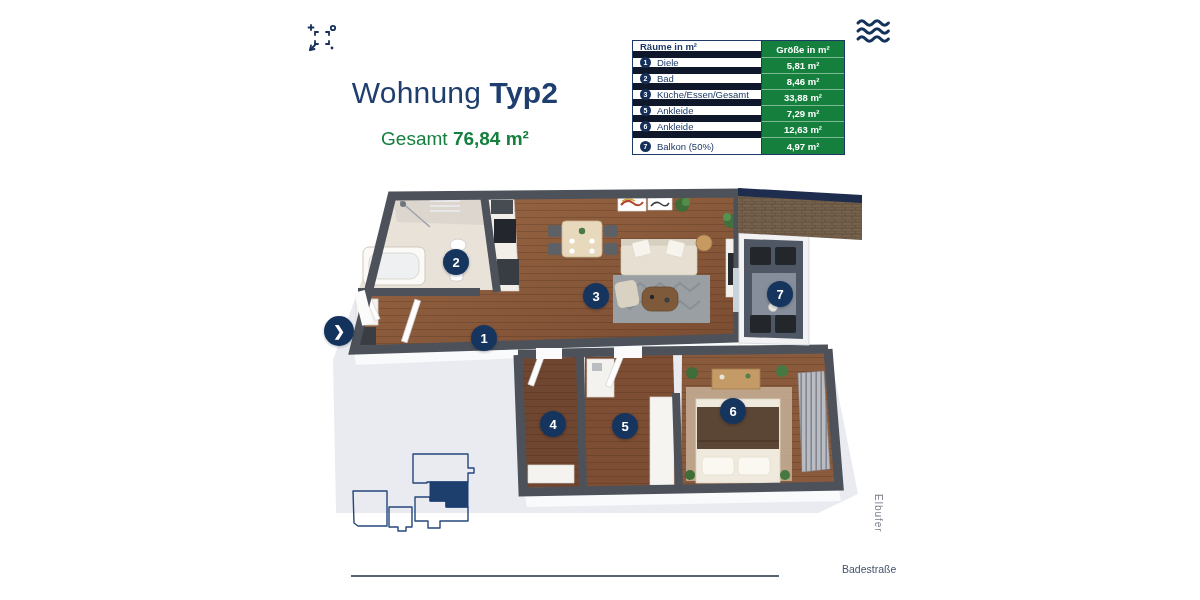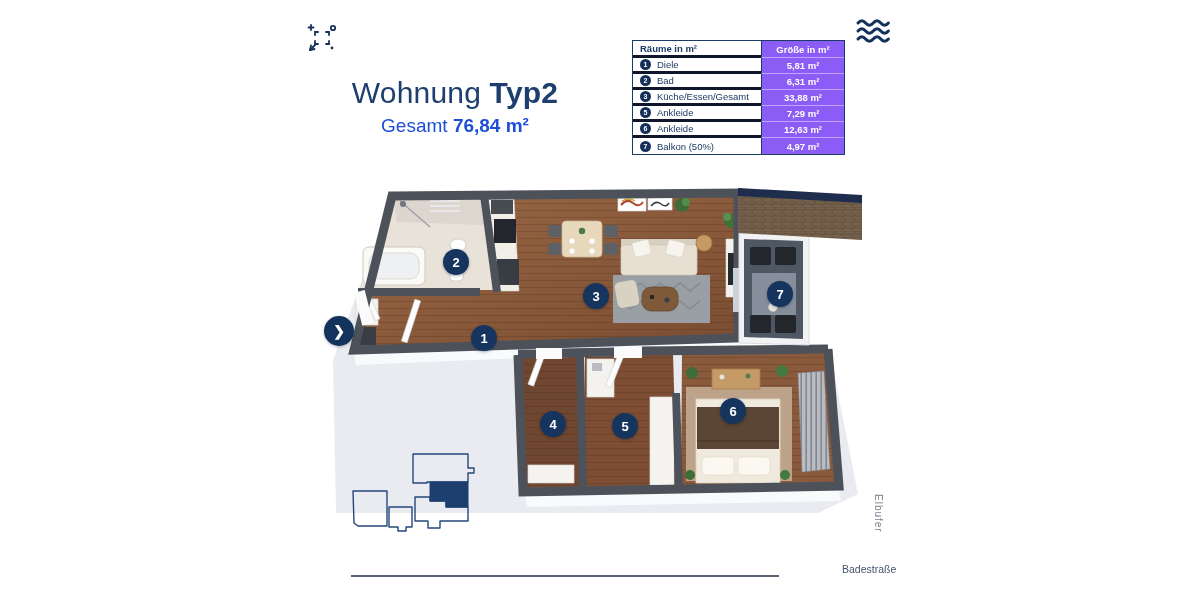--- a/index.html
+++ b/index.html
@@ -8,32 +8,32 @@
 
   
   .fs-btn{position:absolute;left:306px;top:22px;width:32px;height:32px;cursor:pointer;}
   .waves{position:absolute;left:855px;top:18px;width:36px;height:28px;}
 
   
   .title{position:absolute;left:330px;top:76px;width:250px;text-align:center;color:#1d3e6e;}
   .title .main{font-size:30px;line-height:34px;letter-spacing:.2px;white-space:nowrap;}
   .title .w-light{font-weight:400;}
   .title .w-bold{font-weight:700;}
-  .title .sub{font-size:19px;line-height:24px;margin-top:4px;color:#1d4ed8;white-space:nowrap;}
+  .title .sub{font-size:19px;line-height:24px;margin-top:17px;color:#15803d;white-space:nowrap;}
 
   
   .rtable{position:absolute;left:632px;top:40px;width:213px;background:#ffffff;
           border:1px solid #1c3a66;box-sizing:border-box;}
   .trow{display:flex;height:16px;}
   .trow.thead{height:17px;}
   .tcell{box-sizing:border-box;display:flex;align-items:center;}
   .tcell.left{flex:1;padding-left:7px;color:#1c3a66;font-size:9.5px;font-weight:500;
-              border-bottom:3px solid #0f172a;}
+              border-bottom:7px solid #0f172a;}
   .trow.thead .tcell.left{font-weight:700;}
-  .tcell.right{width:83px;background:#8b5cf6;color:#ffffff;font-size:9.5px;font-weight:700;
+  .tcell.right{width:83px;background:#15803d;color:#ffffff;font-size:9.5px;font-weight:700;
                justify-content:center;border-left:1px solid #1c3a66;
                border-bottom:1px solid rgba(255,255,255,.45);}
   .trow:last-child .tcell.left{border-bottom:none;}
   .trow:last-child .tcell.right{border-bottom:none;}
   .numcircle{width:11px;height:11px;border-radius:50%;background:#14305a;color:#fff;
              font-size:7px;font-weight:700;display:inline-flex;align-items:center;
              justify-content:center;margin-right:6px;flex:0 0 auto;}
 
   
   .plan{position:absolute;left:330px;top:183px;width:540px;height:330px;}
@@ -112,21 +112,21 @@
           <span class="numcircle">1</span>
           <span>Diele</span>
         </div>
       <div class="tcell right">5,81 m²</div>
     </div>
     <div class="trow">
       <div class="tcell left">
           <span class="numcircle">2</span>
           <span>Bad</span>
         </div>
-      <div class="tcell right">6,31 m²</div>
+      <div class="tcell right">8,46 m²</div>
     </div>
     <div class="trow">
       <div class="tcell left">
           <span class="numcircle">3</span>
           <span>Küche/Essen/Gesamt</span>
         </div>
       <div class="tcell right">33,88 m²</div>
     </div>
     <div class="trow">
       <div class="tcell left">

